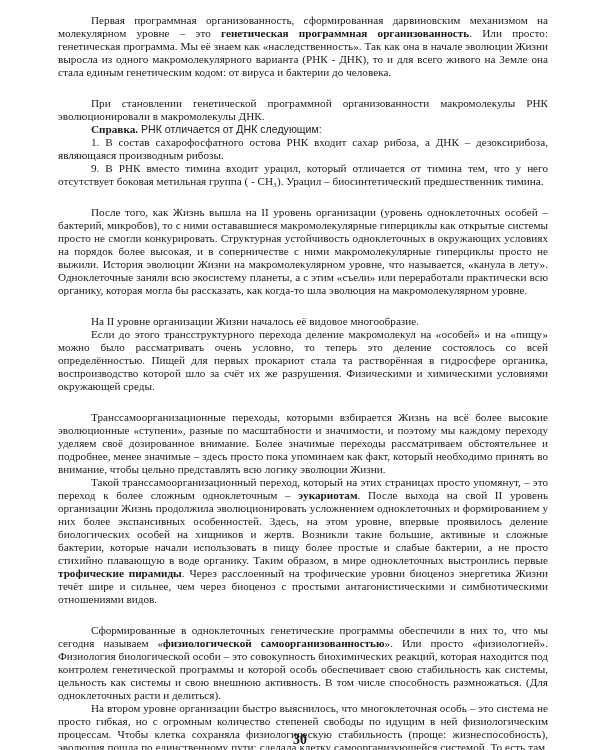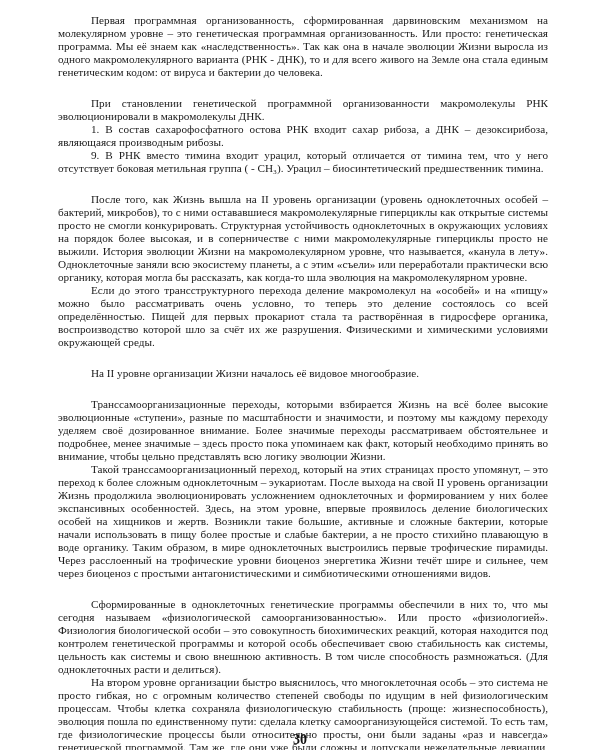--- a/index.html
+++ b/index.html
@@ -5,37 +5,38 @@
   html, body { margin:0; padding:0; background:#ffffff; }
   body { width:600px; height:750px; overflow:hidden; position:relative; }
   .page {
     position:absolute; left:58px; top:14px; width:490px;
     font-family:"Liberation Serif", "DejaVu Serif", serif;
     font-size:11.2px; line-height:13px; color:#1a1a1a;
     text-align:justify; hyphens:manual;
   }
   .p { margin:0; text-indent:33px; }
   .gap { margin-top:18px; }
-  b { font-weight:normal; }
+  b { font-weight:bold; }
   .sans { font-family:"Liberation Sans", sans-serif; font-size:10.6px; }
   .pagenum {
     position:absolute; left:0; width:600px; top:732px; text-align:center;
     font-family:"Liberation Serif", serif; font-weight:bold; font-size:14px; color:#111;
   }
 </style>
 </head>
 <body>
 
 <div class="page">
   <p class="p"><span>Первая программная организованность, сформированная дарвиновским механизмом на молекулярном уровне – это </span><b>генетическая программная организованность</b><span>.  Или просто: генетическая программа. Мы её знаем как «наследственность». Так как она в начале эволюции Жизни выросла из одного макромолекулярного варианта (РНК - ДНК), то и для всего живого на Земле она стала единым генетическим кодом: от вируса и бактерии до человека.</span></p>
   <p class="p gap"><span>При становлении генетической программной организованности макромолекулы РНК эволюционировали в макромолекулы ДНК.</span></p>
+  <p class="p"><b>Справка.</b><span class="sans"> РНК отличается от ДНК следующим:</span></p>
   <p class="p"><span>1. В состав сахарофосфатного остова РНК входит сахар рибоза, а ДНК – дезоксирибоза, являющаяся производным рибозы.</span></p>
   <p class="p"><span>9. В РНК вместо тимина входит урацил, который отличается от тимина тем, что у него отсутствует  боковая метильная группа ( - CH₃). Урацил – биосинтетический предшественник тимина.</span></p>
   <p class="p gap"><span>После того, как Жизнь вышла на II уровень организации (уровень одноклеточных особей – бактерий, микробов), то с ними остававшиеся макромолекулярные гиперциклы как открытые системы просто не смогли конкурировать. Структурная устойчивость одноклеточных в окружающих условиях на порядок более высокая, и в соперничестве с ними макромолекулярные гиперциклы просто не выжили. История эволюции Жизни на макромолекулярном уровне, что называется, «канула в лету». Одноклеточные заняли всю экосистему планеты, а с этим «съели» или переработали практически всю органику, которая могла бы рассказать, как когда-то шла эволюция на макромолекулярном уровне.</span></p>
+  <p class="p gap"><span>На II уровне организации Жизни началось её видовое многообразие.</span></p>
   <p class="p"><span>Если до этого трансструктурного перехода деление макромолекул на «особей» и на «пищу» можно было рассматривать очень условно, то теперь это деление состоялось со всей определённостью. Пищей для первых прокариот стала та растворённая в гидросфере органика, воспроизводство которой шло за счёт их же разрушения. Физическими и химическими условиями окружающей среды.</span></p>
-  <p class="p gap"><span>На II уровне организации Жизни началось её видовое многообразие.</span></p>
   <p class="p gap"><span>Транссамоорганизационные переходы, которыми взбирается Жизнь на всё более высокие эволюционные «ступени», разные по масштабности и значимости, и поэтому мы каждому переходу уделяем своё дозированное внимание. Более значимые переходы рассматриваем обстоятельнее и подробнее, менее значимые – здесь просто пока упоминаем как факт, который необходимо принять во внимание, чтобы цельно представлять всю логику эволюции Жизни.</span></p>
   <p class="p"><span>Такой транссамоорганизационный переход, который на этих страницах просто упомянут, – это переход к более сложным одноклеточным – </span><b>эукариотам</b><span>. После выхода на свой II уровень организации Жизнь продолжила эволюционировать усложнением одноклеточных и формированием у них более экспансивных особенностей. Здесь, на этом уровне, впервые проявилось деление биологических особей на хищников и жертв. Возникли такие большие, активные и сложные бактерии, которые начали использовать в пищу более простые и слабые бактерии, а не просто стихийно плавающую в воде органику. Таким образом, в мире одноклеточных выстроились первые </span><b>трофические пирамиды</b><span>.  Через расслоенный на трофические уровни биоценоз энергетика Жизни течёт шире и сильнее, чем через биоценоз с простыми антагонистическими  и симбиотическими отношениями видов.</span></p>
   <p class="p gap"><span>Сформированные в одноклеточных генетические программы обеспечили в них то, что мы сегодня называем «</span><b>физиологической самоорганизованностью</b><span>». Или просто «физиологией». Физиология биологической особи – это совокупность биохимических реакций, которая находится под контролем генетической программы и которой особь обеспечивает свою стабильность как системы, цельность как системы и свою внешнюю активность. В том числе способность размножаться. (Для одноклеточных расти и делиться).</span></p>
   <p class="p"><span>На втором уровне организации быстро выяснилось, что многоклеточная особь – это система не просто гибкая, но с огромным количество степеней свободы по идущим в ней физиологическим процессам. Чтобы клетка сохраняла физиологическую стабильность (проще: жизнеспособность), эволюция пошла по единственному пути: сделала клетку самоорганизующейся системой. То есть там, где физиологические процессы были относительно просты, они были заданы «раз и навсегда» генетической  программой. Там же, где они уже были сложны и допускали нежелательные девиации, там естественный отбор формировал в клетке специальные механизмы контроля и «поддержания физиоло-</span></p>
 </div>
 
 <div class="pagenum">30</div>
 
 </body></html>

